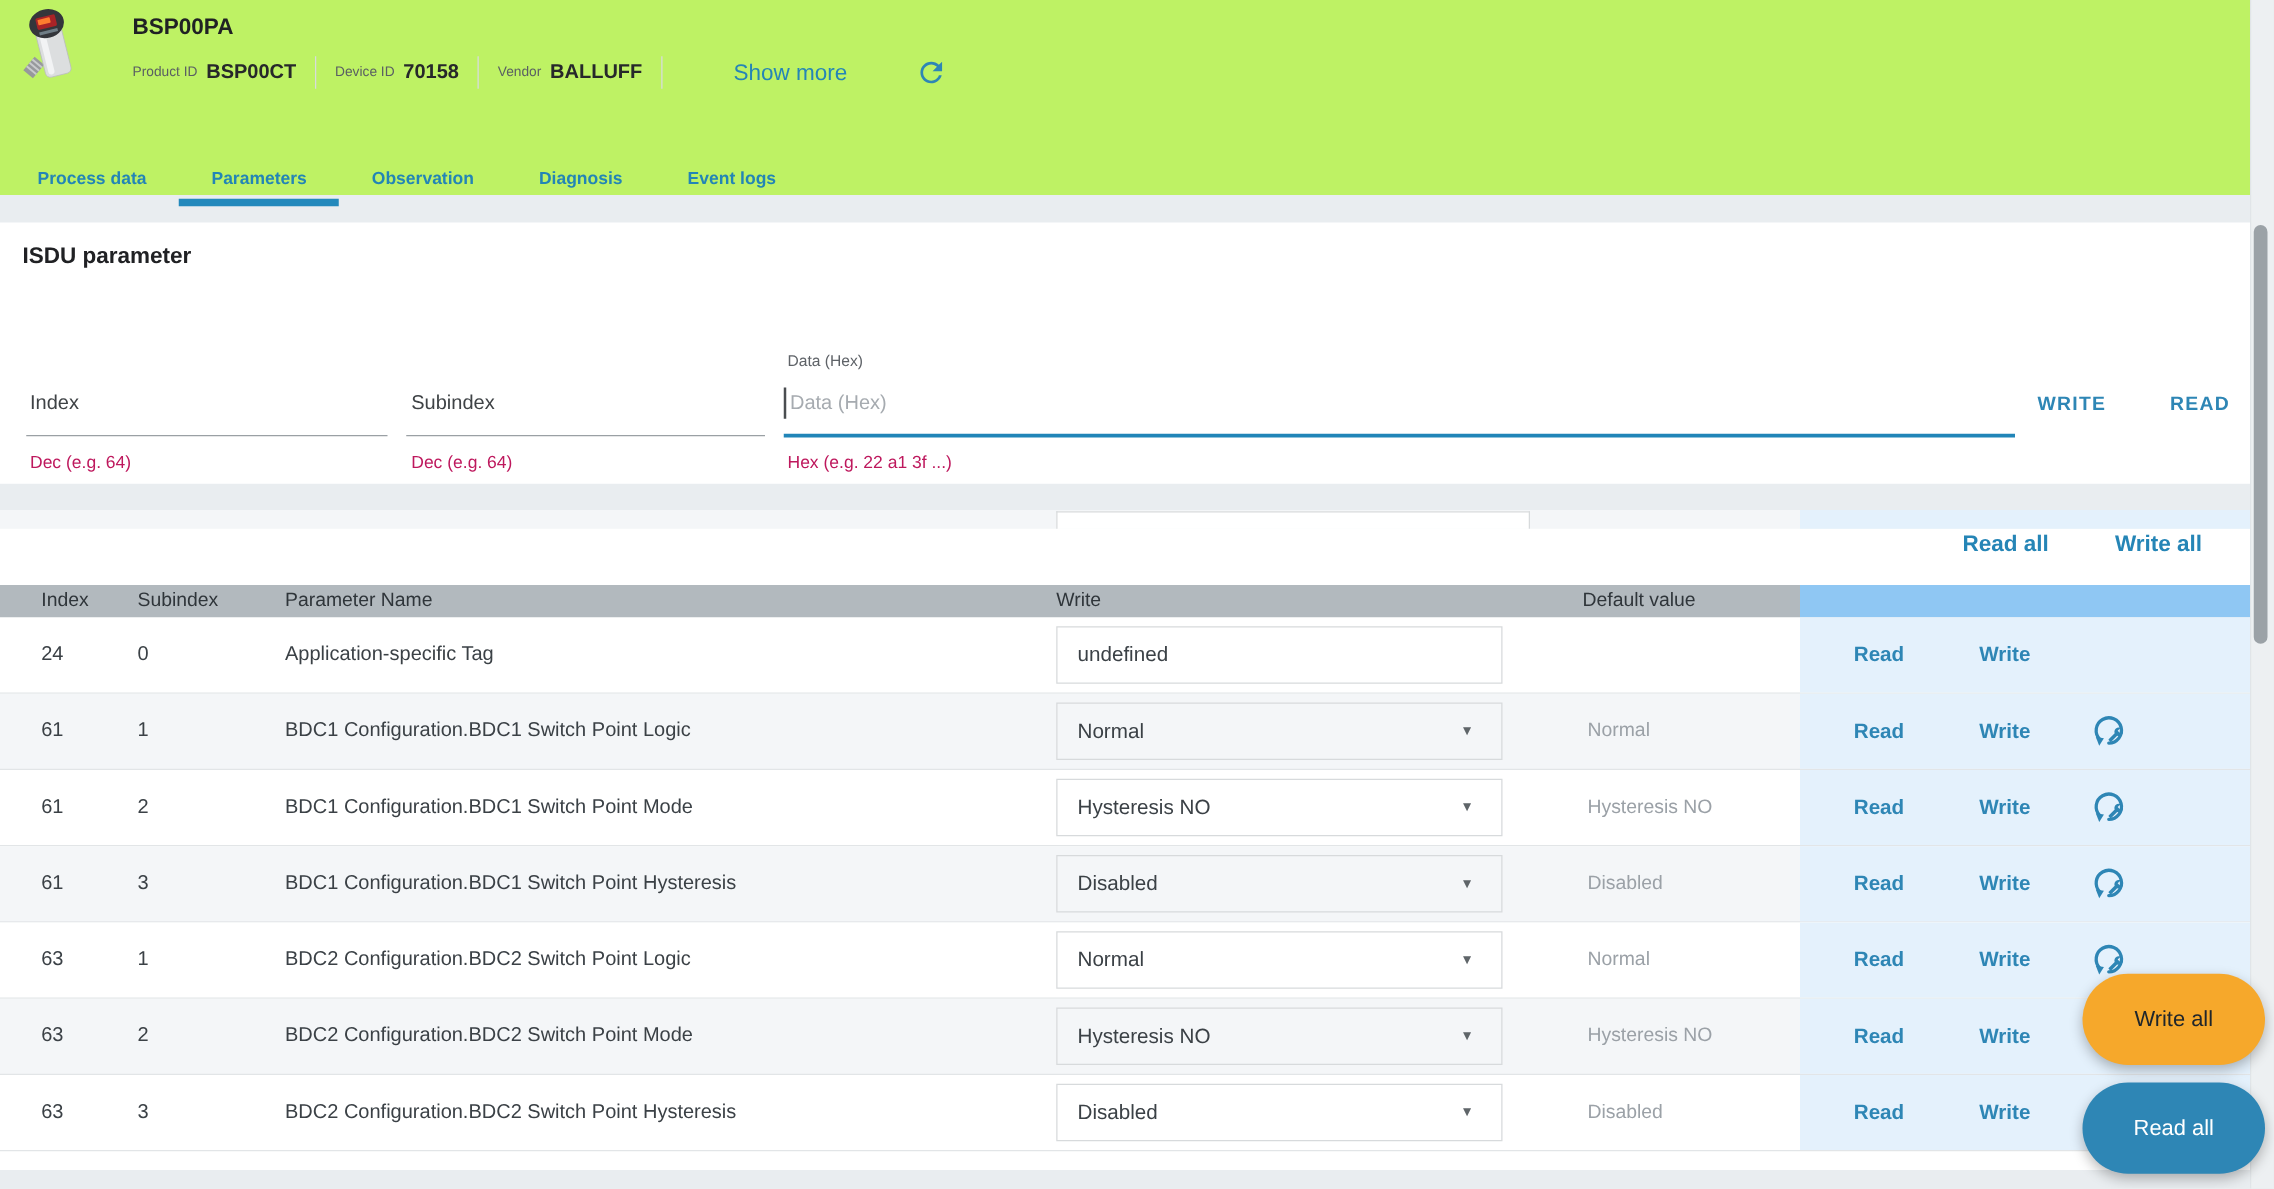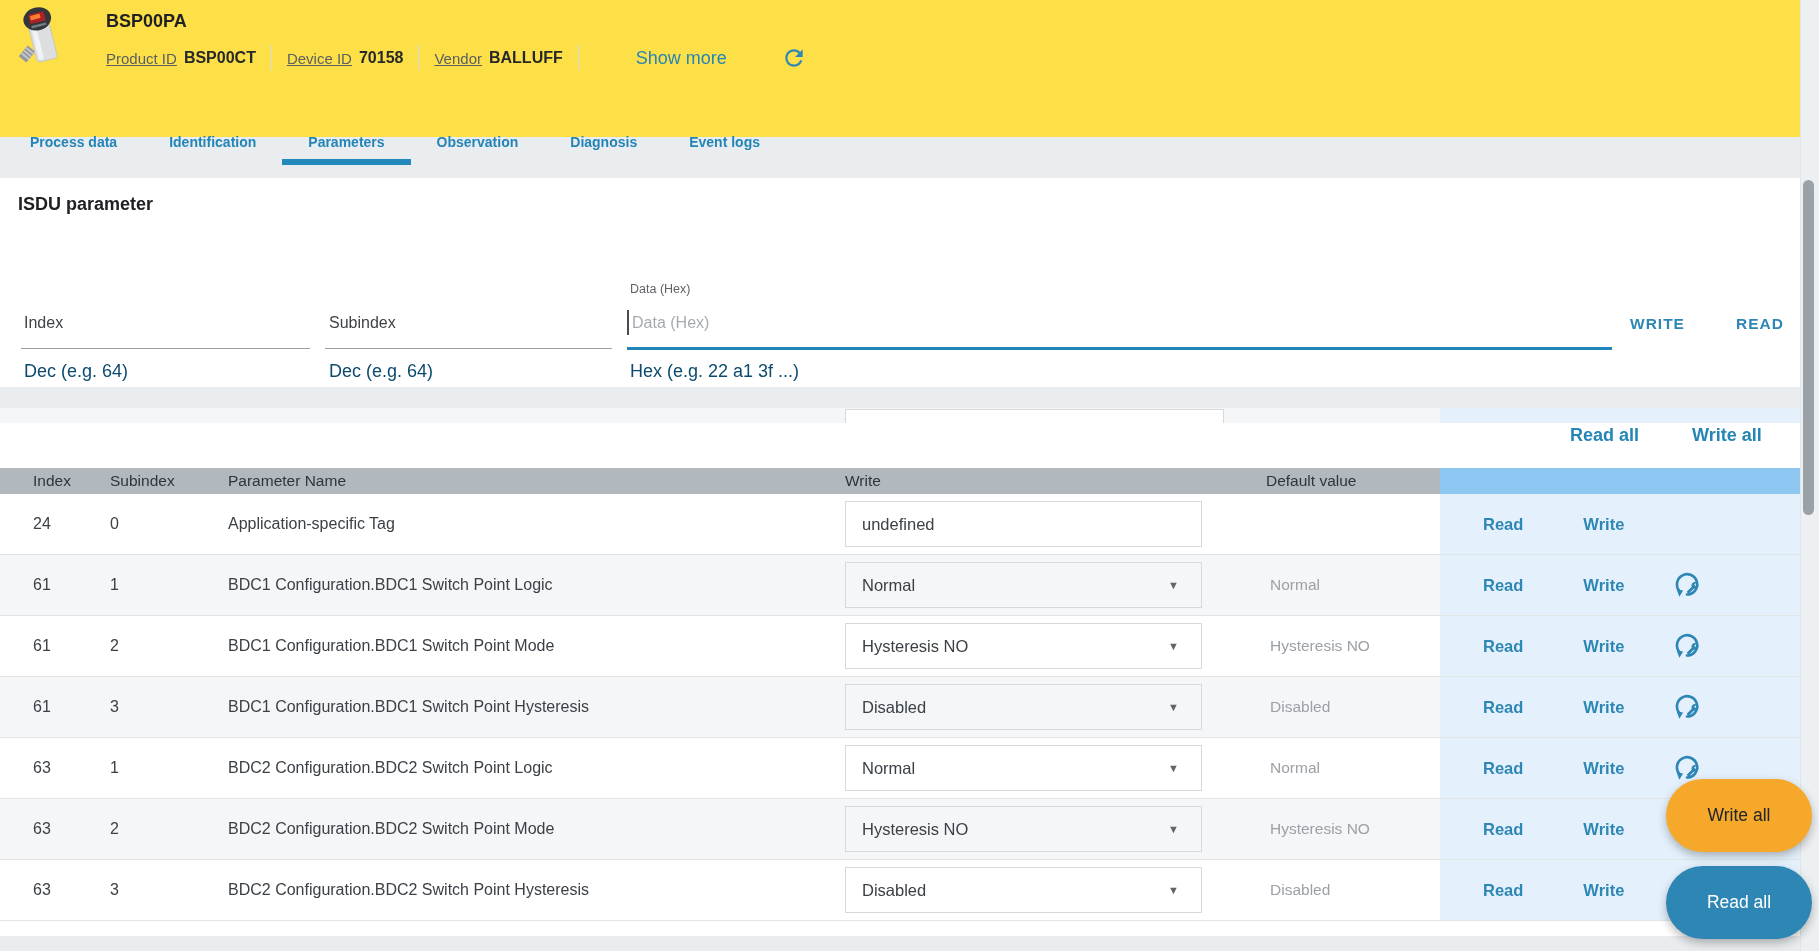--- a/index.html
+++ b/index.html
@@ -1,43 +1,43 @@
 <!DOCTYPE html>
 <html><head>
 <meta charset="utf-8">
 <style>
   html,body{margin:0;padding:0;background:#e9edf0;}
   *{box-sizing:border-box;}
   .screen{position:relative;width:1819px;height:951px;overflow:hidden;
     font-family:"Liberation Sans",sans-serif;background:#e9edf0;color:#3b4146;}
 
   
-  .topbar{position:absolute;left:0;top:0;width:1800px;height:137px;background:#fde047;text-align:center;}
+  .topbar{position:absolute;left:0;top:0;width:1800px;height:156px;background:#bef264;text-align:center;}
   .device-img{position:absolute;left:16px;top:6px;width:50px;height:60px;}
   .dev-title{position:absolute;left:106px;top:11px;font-size:18px;font-weight:bold;color:#202124;}
   .meta{position:absolute;left:106px;top:44px;height:28px;display:flex;align-items:center;}
-  .meta .lbl{font-size:15px;color:#5a5f63;margin-right:7px;text-decoration:underline;}
+  .meta .lbl{font-size:11px;color:#5a5f63;margin-right:7px;}
   .meta .val{font-size:16px;font-weight:bold;color:#26282a;}
   .meta .sep{width:1px;height:26px;background:#d8dbde;margin:0 15px;}
   .show-more{font-size:18px;font-weight:normal;color:#2585B6;margin-left:42px;cursor:pointer;}
   .refresh{margin-left:54px;width:26px;height:26px;cursor:pointer;}
 
   
   .tabs{position:absolute;left:4px;top:118px;height:48px;display:flex;}
   .tab{position:relative;padding:0 26px;height:48px;display:flex;align-items:center;
     font-size:14px;font-weight:bold;color:#2385B6;cursor:pointer;}
   .tab.active::after{content:"";position:absolute;left:0;right:0;bottom:1px;height:6px;background:#2389BC;}
 
   
   .card1{position:absolute;left:0;top:178px;width:1800px;height:209px;background:#fff;}
   .card1 h2{position:absolute;left:18px;top:16px;margin:0;font-size:18px;font-weight:bold;color:#202124;}
   .f-label{position:absolute;top:136px;font-size:16px;color:#3f4346;}
   .f-underline{position:absolute;top:170px;height:1px;background:#9aa0a4;}
   .f-underline.focused{height:3px;background:#2185B8;top:169px;}
-  .f-helper{position:absolute;top:183px;font-size:18px;color:#0c4a6e;}
+  .f-helper{position:absolute;top:183px;font-size:14px;color:#be185d;}
   .f-float{position:absolute;top:104px;font-size:12.5px;color:#5f6368;}
   .f-placeholder{position:absolute;top:136px;font-size:16px;color:#a6abb0;}
   .f-caret{position:absolute;left:627px;top:132px;width:2px;height:25px;background:#4a4d50;}
   .txt-btn{position:absolute;top:137px;font-size:15.5px;font-weight:bold;letter-spacing:1px;
     color:#2E86B5;cursor:pointer;}
 
   
   .tsec{position:absolute;left:0;top:408px;width:1800px;height:528px;background:#fff;}
   .all-link{position:absolute;top:17px;font-size:18px;font-weight:bold;color:#2585B6;cursor:pointer;}
   .thead{position:absolute;left:0;top:60px;width:1800px;height:26px;background:#B2B9BE;}
@@ -115,23 +115,20 @@
       <span class="show-more">Show more</span>
       <svg class="refresh" viewBox="0 0 24 24">
         <path fill="#2E86B5" d="M17.65 6.35C16.2 4.9 14.21 4 12 4c-4.42 0-7.99 3.58-8 8s3.57 8 7.99 8c3.73 0 6.84-2.55 7.73-6h-2.08c-.82 2.33-3.04 4-5.65 4-3.31 0-6-2.69-6-6s2.69-6 6-6c1.66 0 3.14.69 4.22 1.78L13 11h7V4l-2.35 2.35z"></path>
       </svg>
     </div>
 
     <div class="tabs">
         <div class="tab">
     <span>Process data</span>
   </div>
-        <div class="tab">
-    <span>Identification</span>
-  </div>
         <div class="tab active">
     <span>Parameters</span>
   </div>
         <div class="tab">
     <span>Observation</span>
   </div>
         <div class="tab">
     <span>Diagnosis</span>
   </div>
         <div class="tab">

